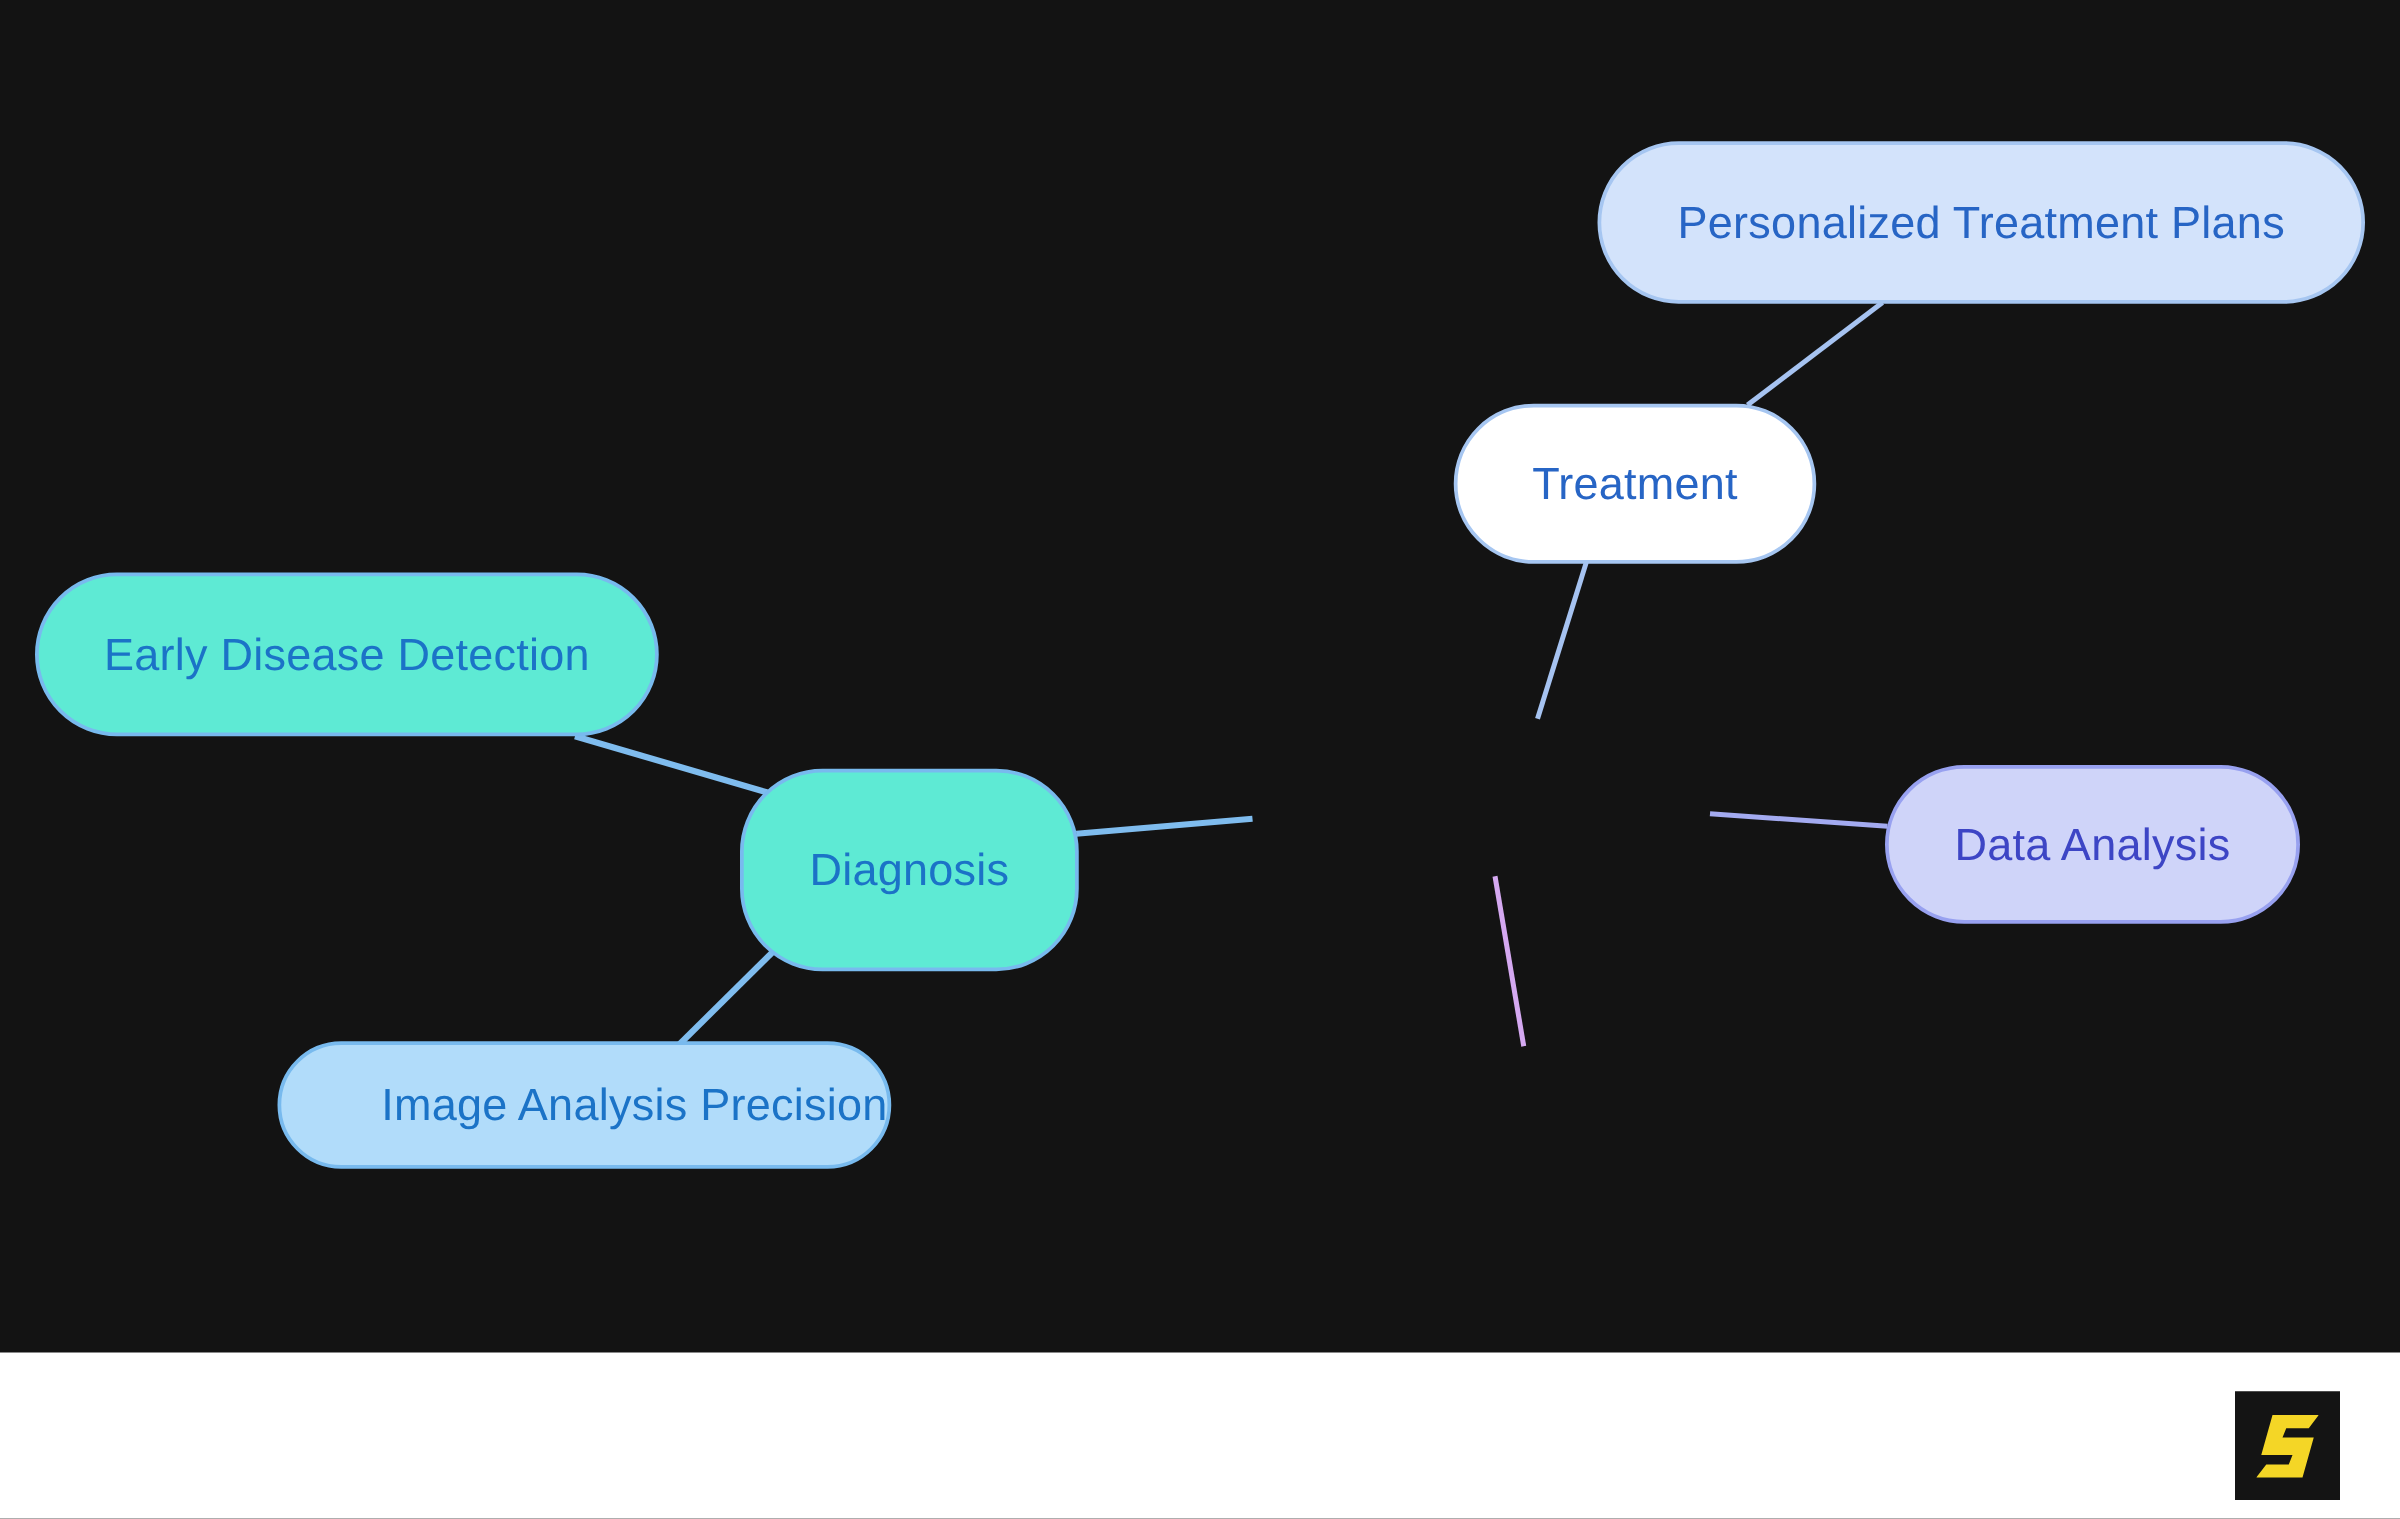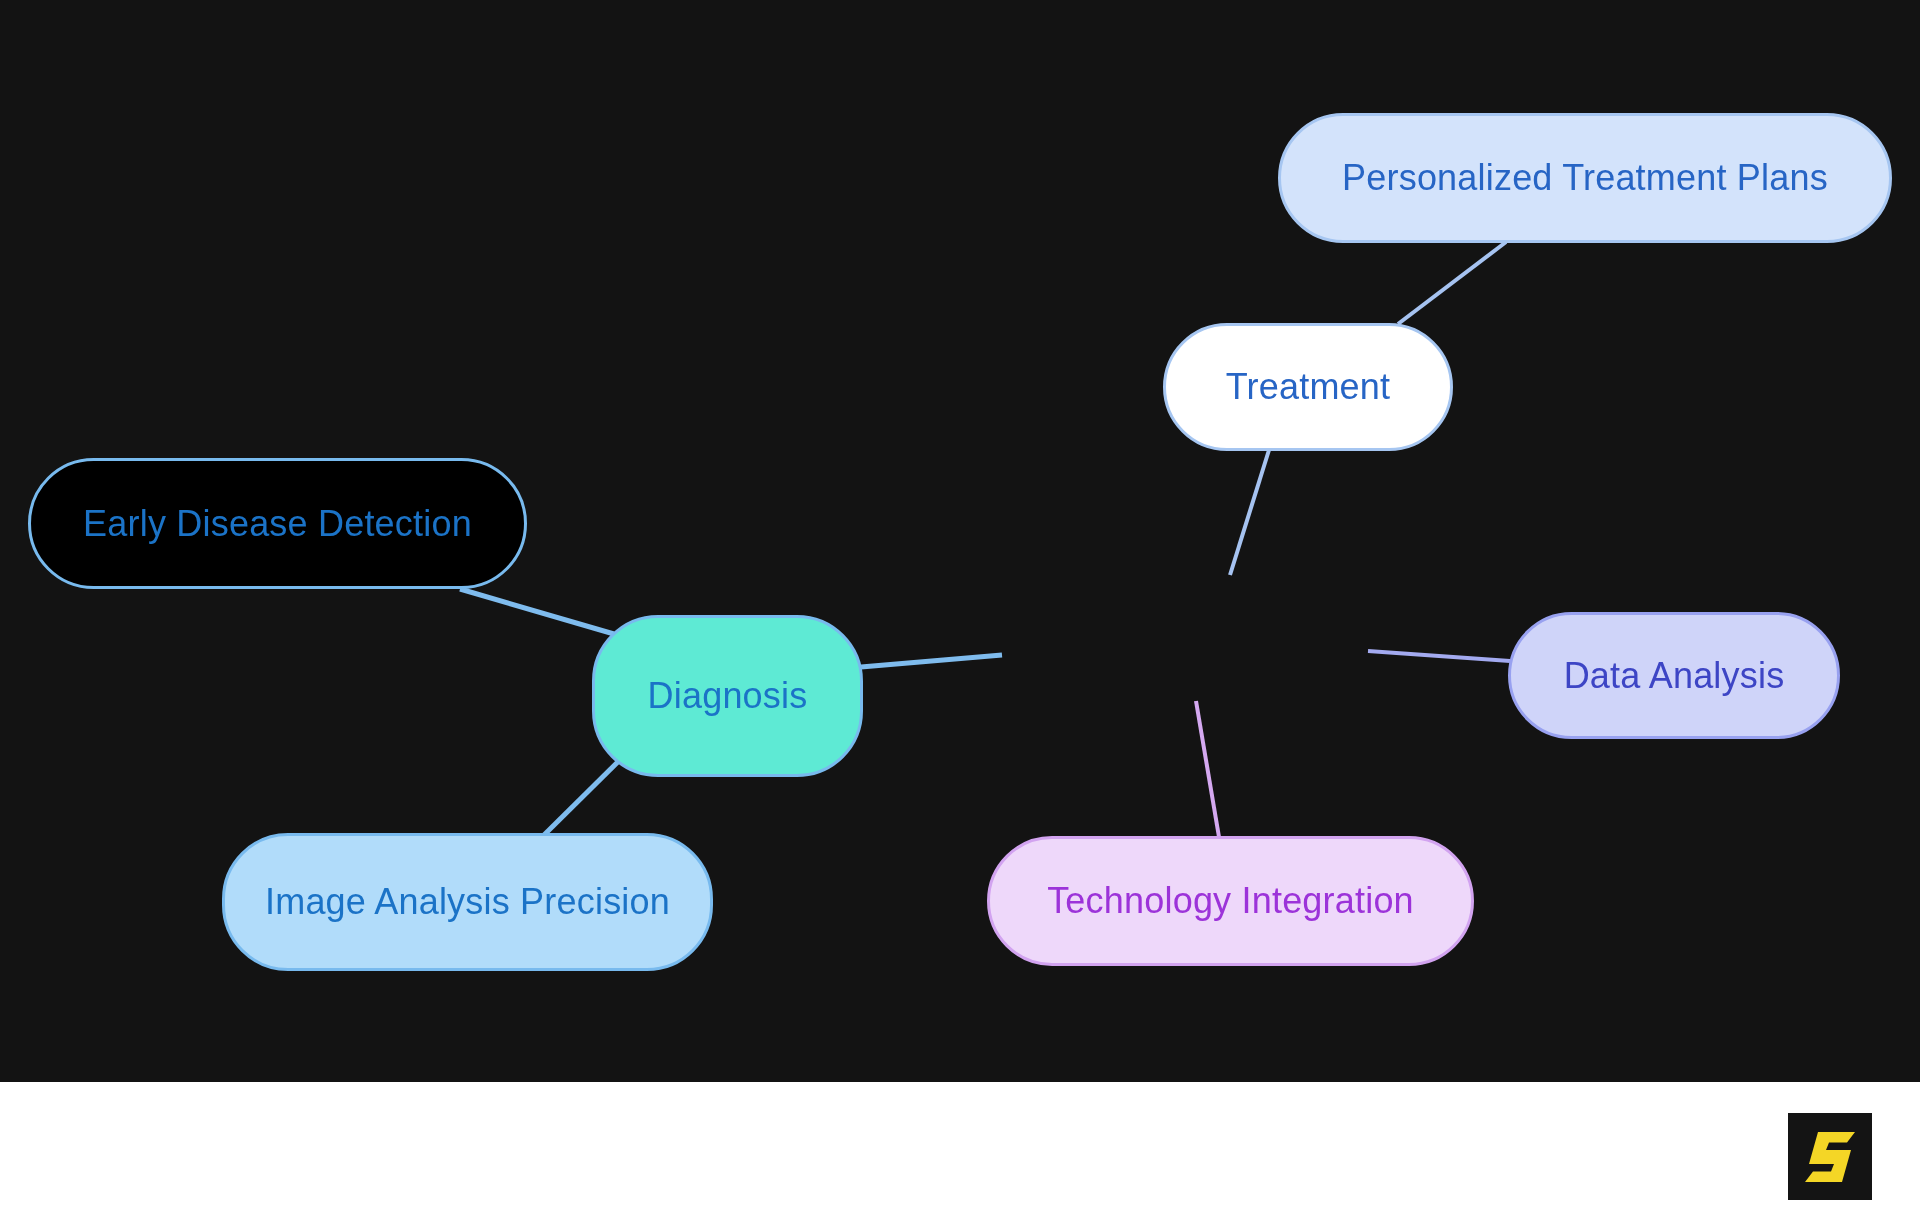--- a/index.html
+++ b/index.html
@@ -73,39 +73,36 @@
 
   <div class="node" style="left: 1278px; top: 113px; width: 614px; height: 130px; background-color: rgb(211, 227, 251); border-color: rgb(166, 198, 241); color: rgb(39, 101, 197);">
     <span>Personalized Treatment Plans</span>
   </div>
 
   <div class="node" style="left: 1163px; top: 323px; width: 290px; height: 128px; background-color: #ffffff; border-color: rgb(166, 198, 241); color: rgb(39, 101, 197);">
     <span>Treatment</span>
   </div>
 
 
-  <div class="node" style="left: 28px; top: 458px; width: 499px; height: 131px; background-color: #000000; border-color: rgb(120, 186, 238); color: rgb(27, 115, 199);">
+  <div class="node" style="left: 28px; top: 458px; width: 499px; height: 131px; background-color: #5eead4; border-color: rgb(120, 186, 238); color: rgb(27, 115, 199);">
     <span>Early Disease Detection</span>
   </div>
 
   <div class="node" style="left: 592px; top: 615px; width: 271px; height: 162px; background-color: #5eead4; border-color: rgb(120, 186, 238); color: rgb(27, 115, 199);">
     <span>Diagnosis</span>
   </div>
 
-  <div class="node" style="left: 222px; top: 833px; width: 491px; height: 138px; background-color: rgb(177, 220, 250); border-color: rgb(120, 186, 238); color: rgb(27, 115, 199);">
+  <div class="node" style="left: 222px; top: 833px; width: 491px; height: 102px; background-color: rgb(177, 220, 250); border-color: rgb(120, 186, 238); color: rgb(27, 115, 199); justify-content: flex-end;">
     <span>Image Analysis Precision</span>
   </div>
 
   <div class="node" style="left: 1508px; top: 612px; width: 332px; height: 127px; background-color: rgb(207, 212, 249); border-color: rgb(152, 161, 240); color: rgb(61, 69, 197);">
     <span>Data Analysis</span>
   </div>
 
-  <div class="node" style="left: 987px; top: 836px; width: 487px; height: 130px; background-color: rgb(238, 216, 250); border-color: rgb(210, 163, 240); color: rgb(156, 51, 217);">
-    <span>Technology Integration</span>
-  </div>
 
   <div class="footer" style="background-color: rgb(255, 255, 255);">
     <div class="logo-tile" style="background-color: rgb(20, 20, 20);">
       <svg viewBox="0 0 100 100" aria-hidden="true">
         <path d="M26,0 H100 L84,21 H48 L42,36 H92 L74,100 H0 L16,79 H52 L58,64 H8 Z" fill="#f4d626"></path>
       </svg>
     </div>
   </div>
 
 </div>

